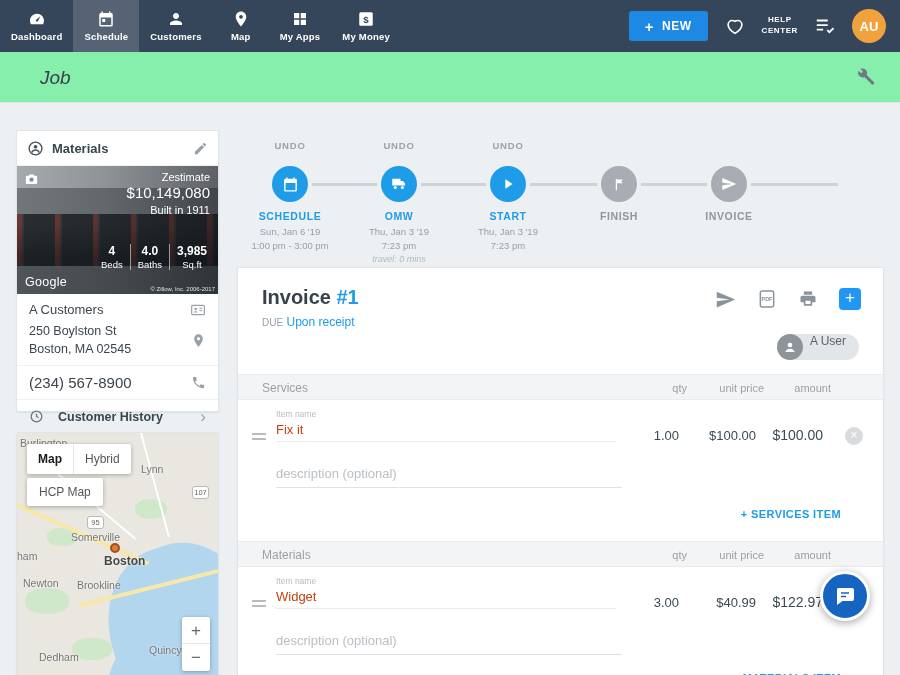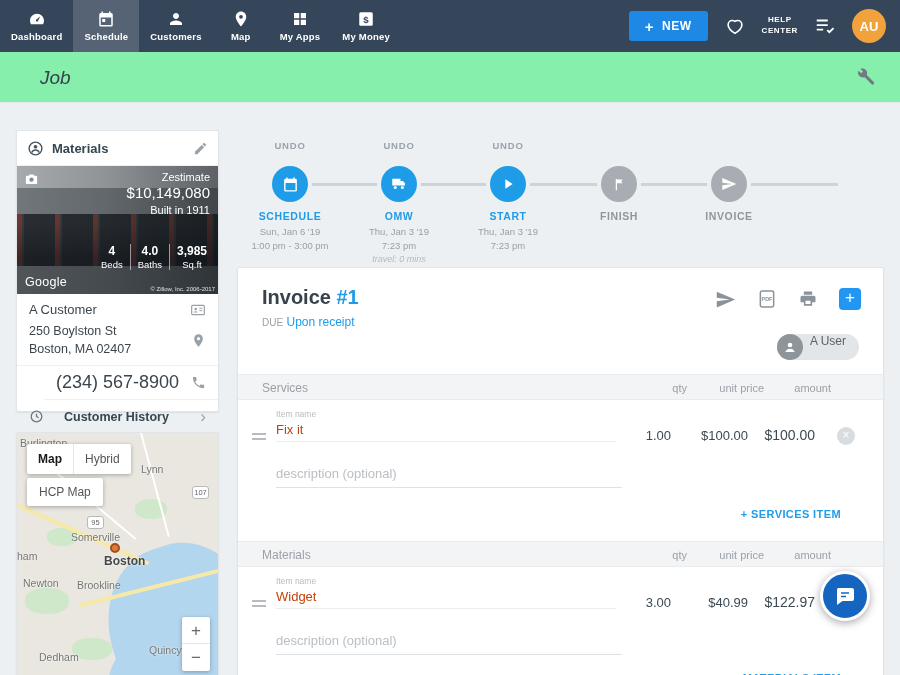--- a/index.html
+++ b/index.html
@@ -57,22 +57,22 @@
   .ph-stat:first-child { border-left:none; }
   .ph-stat-v { font-size:12px; font-weight:bold; }
   .ph-stat-l { font-size:9.5px; margin-top:1px; }
   .google-mark { position:absolute; left:8px; bottom:5px; color:#fff; font-size:12.5px; letter-spacing:.3px; }
   .ph-credit { position:absolute; right:3px; bottom:2px; color:rgba(255,255,255,.85); font-size:6px; }
   .street-ic { position:absolute; left:7px; top:6px; }
   .cust-row { display:flex; align-items:center; justify-content:space-between; padding:0 12px; }
   .cust-name { height:27px; padding-top:4px; font-size:13px; color:#3c454d; }
   .cust-addr { padding:1px 12px 7px; display:flex; justify-content:space-between; align-items:center;
     font-size:12.5px; color:#3c454d; line-height:1.45; border-bottom:1px solid #eef0f1; }
-  .cust-phone { height:34px; font-size:18px; color:#3c454d; border-bottom:1px solid #eef0f1;margin-left:27px; }
-  .hist-row { height:33px; display:flex; align-items:center; gap:20px; padding:0 12px; cursor:pointer; }
+  .cust-phone { height:34px; font-size:15px; color:#3c454d; border-bottom:1px solid #eef0f1; }
+  .hist-row { height:33px; display:flex; align-items:center; gap:14px; padding:0 12px; cursor:pointer; }
   .hist-label { flex:1; font-size:12.5px; font-weight:bold; color:#37474f; }
   .chev { color:#9aa1a7; font-size:17px; line-height:1; }
   
   .map-card { left:16px; top:432px; width:203px; height:260px; overflow:hidden; }
   .map-canvas { position:absolute; inset:0; background:#e9e7e0; overflow:hidden; cursor:grab; }
   .water { position:absolute; background:#b3d6ef; border-radius:45%; }
   .w1 { right:-45px; top:110px; width:150px; height:190px; transform:rotate(-18deg); }
   .w2 { right:-10px; top:200px; width:120px; height:120px; }
   .green { position:absolute; background:#cfe8c9; border-radius:45%; }
   .g1 { left:8px; top:155px; width:44px; height:26px; }
@@ -130,21 +130,21 @@
   .user-pill { position:absolute; right:24px; top:66px; height:26px; background:#e3e6e8;
     border-radius:13px; display:flex; gap:7px; padding-right:13px; cursor:pointer; }
   .pill-av { width:26px; height:26px; border-radius:50%; background:#8d959b;
     display:flex; align-items:center; justify-content:center; }
   .pill-name { font-size:12px; color:#5a6268; }
   .band { position:absolute; left:0; right:0; height:26px; background:#f3f4f6;
     border-top:1px solid #e9ebed; border-bottom:1px solid #e9ebed; }
   .band-title { position:absolute; left:24px; top:6px; font-size:12px; color:#9aa1a7; }
   .colh { position:absolute; top:7px; font-size:11px; color:#9aa1a7; }
   .col-qty { right:196px; } .col-up { right:119px; } .col-amt { right:52px; }
-  .item-row { position:absolute; left:0; right:16px; height:50px; }
+  .item-row { position:absolute; left:0; right:8px; height:50px; }
   .handle { position:absolute; left:14px; top:22px; width:14px; cursor:grab; }
   .handle i { display:block; height:2px; background:#b6bcc1; margin:3px 0; }
   .item-label { position:absolute; left:38px; top:1px; font-size:8.5px; color:#b6bcc1; }
   .item-name { position:absolute; left:38px; top:12px; width:340px; border:none;
     border-bottom:1px solid #ececec; font-size:13px; color:#c2410c; font-family:inherit;
     padding:2px 0 4px; outline:none; background:transparent; }
   .num { position:absolute; top:20px; font-size:13px; color:#3b4a54; }
   .amt { position:absolute; top:19px; font-size:14px; color:#3b4a54; }
   .remove-btn { position:absolute; right:12px; top:19px; width:18px; height:18px; border-radius:50%;
     background:#d9dcdf; color:#fff; font-size:12px; line-height:17px; text-align:center; cursor:pointer; }
@@ -291,34 +291,34 @@
       <div class="ph-stat">
         <div class="ph-stat-v">3,985</div>
         <div class="ph-stat-l">Sq.ft</div>
       </div>
     </div>
     <div class="google-mark">Google</div>
     <div class="ph-credit">© Zillow, Inc. 2006-2017</div>
   </div>
 
   <div class="cust-row cust-name">
-    <span>A Customer</span>
+    <span>A Customers</span>
     <span style="display:flex;cursor:pointer;">
       <svg width="16" height="16" viewBox="0 0 24 24">
           <rect x="2.5" y="5" width="19" height="14" rx="1.5" fill="none" stroke="#9aa1a7" stroke-width="1.8"></rect>
           <circle cx="8.5" cy="10.5" r="2" fill="#9aa1a7"></circle>
           <path d="M5.5 15.7c.5-1.3 1.7-2 3-2s2.5.7 3 2z" fill="#9aa1a7"></path>
           <path d="M14 9.5h4.5M14 13h4.5" stroke="#9aa1a7" stroke-width="1.5"></path>
         </svg>
     </span>
   </div>
   <div class="cust-addr">
     <span>
       <span>250 Boylston St</span><br>
-      <span>Boston, MA 02407</span>
+      <span>Boston, MA 02545</span>
     </span>
     <span style="display:flex;cursor:pointer;">
       <svg width="15" height="15" viewBox="0 0 24 24">
           <path fill="#9aa1a7" d="M12 2C8.1 2 5 5.1 5 9c0 5.2 7 13 7 13s7-7.8 7-13c0-3.9-3.1-7-7-7zm0 9.5A2.5 2.5 0 1 1 12 6.5a2.5 2.5 0 0 1 0 5z"></path>
         </svg>
     </span>
   </div>
   <div class="cust-row cust-phone">
     <span>(234) 567-8900</span>
     <span style="display:flex;cursor:pointer;">

